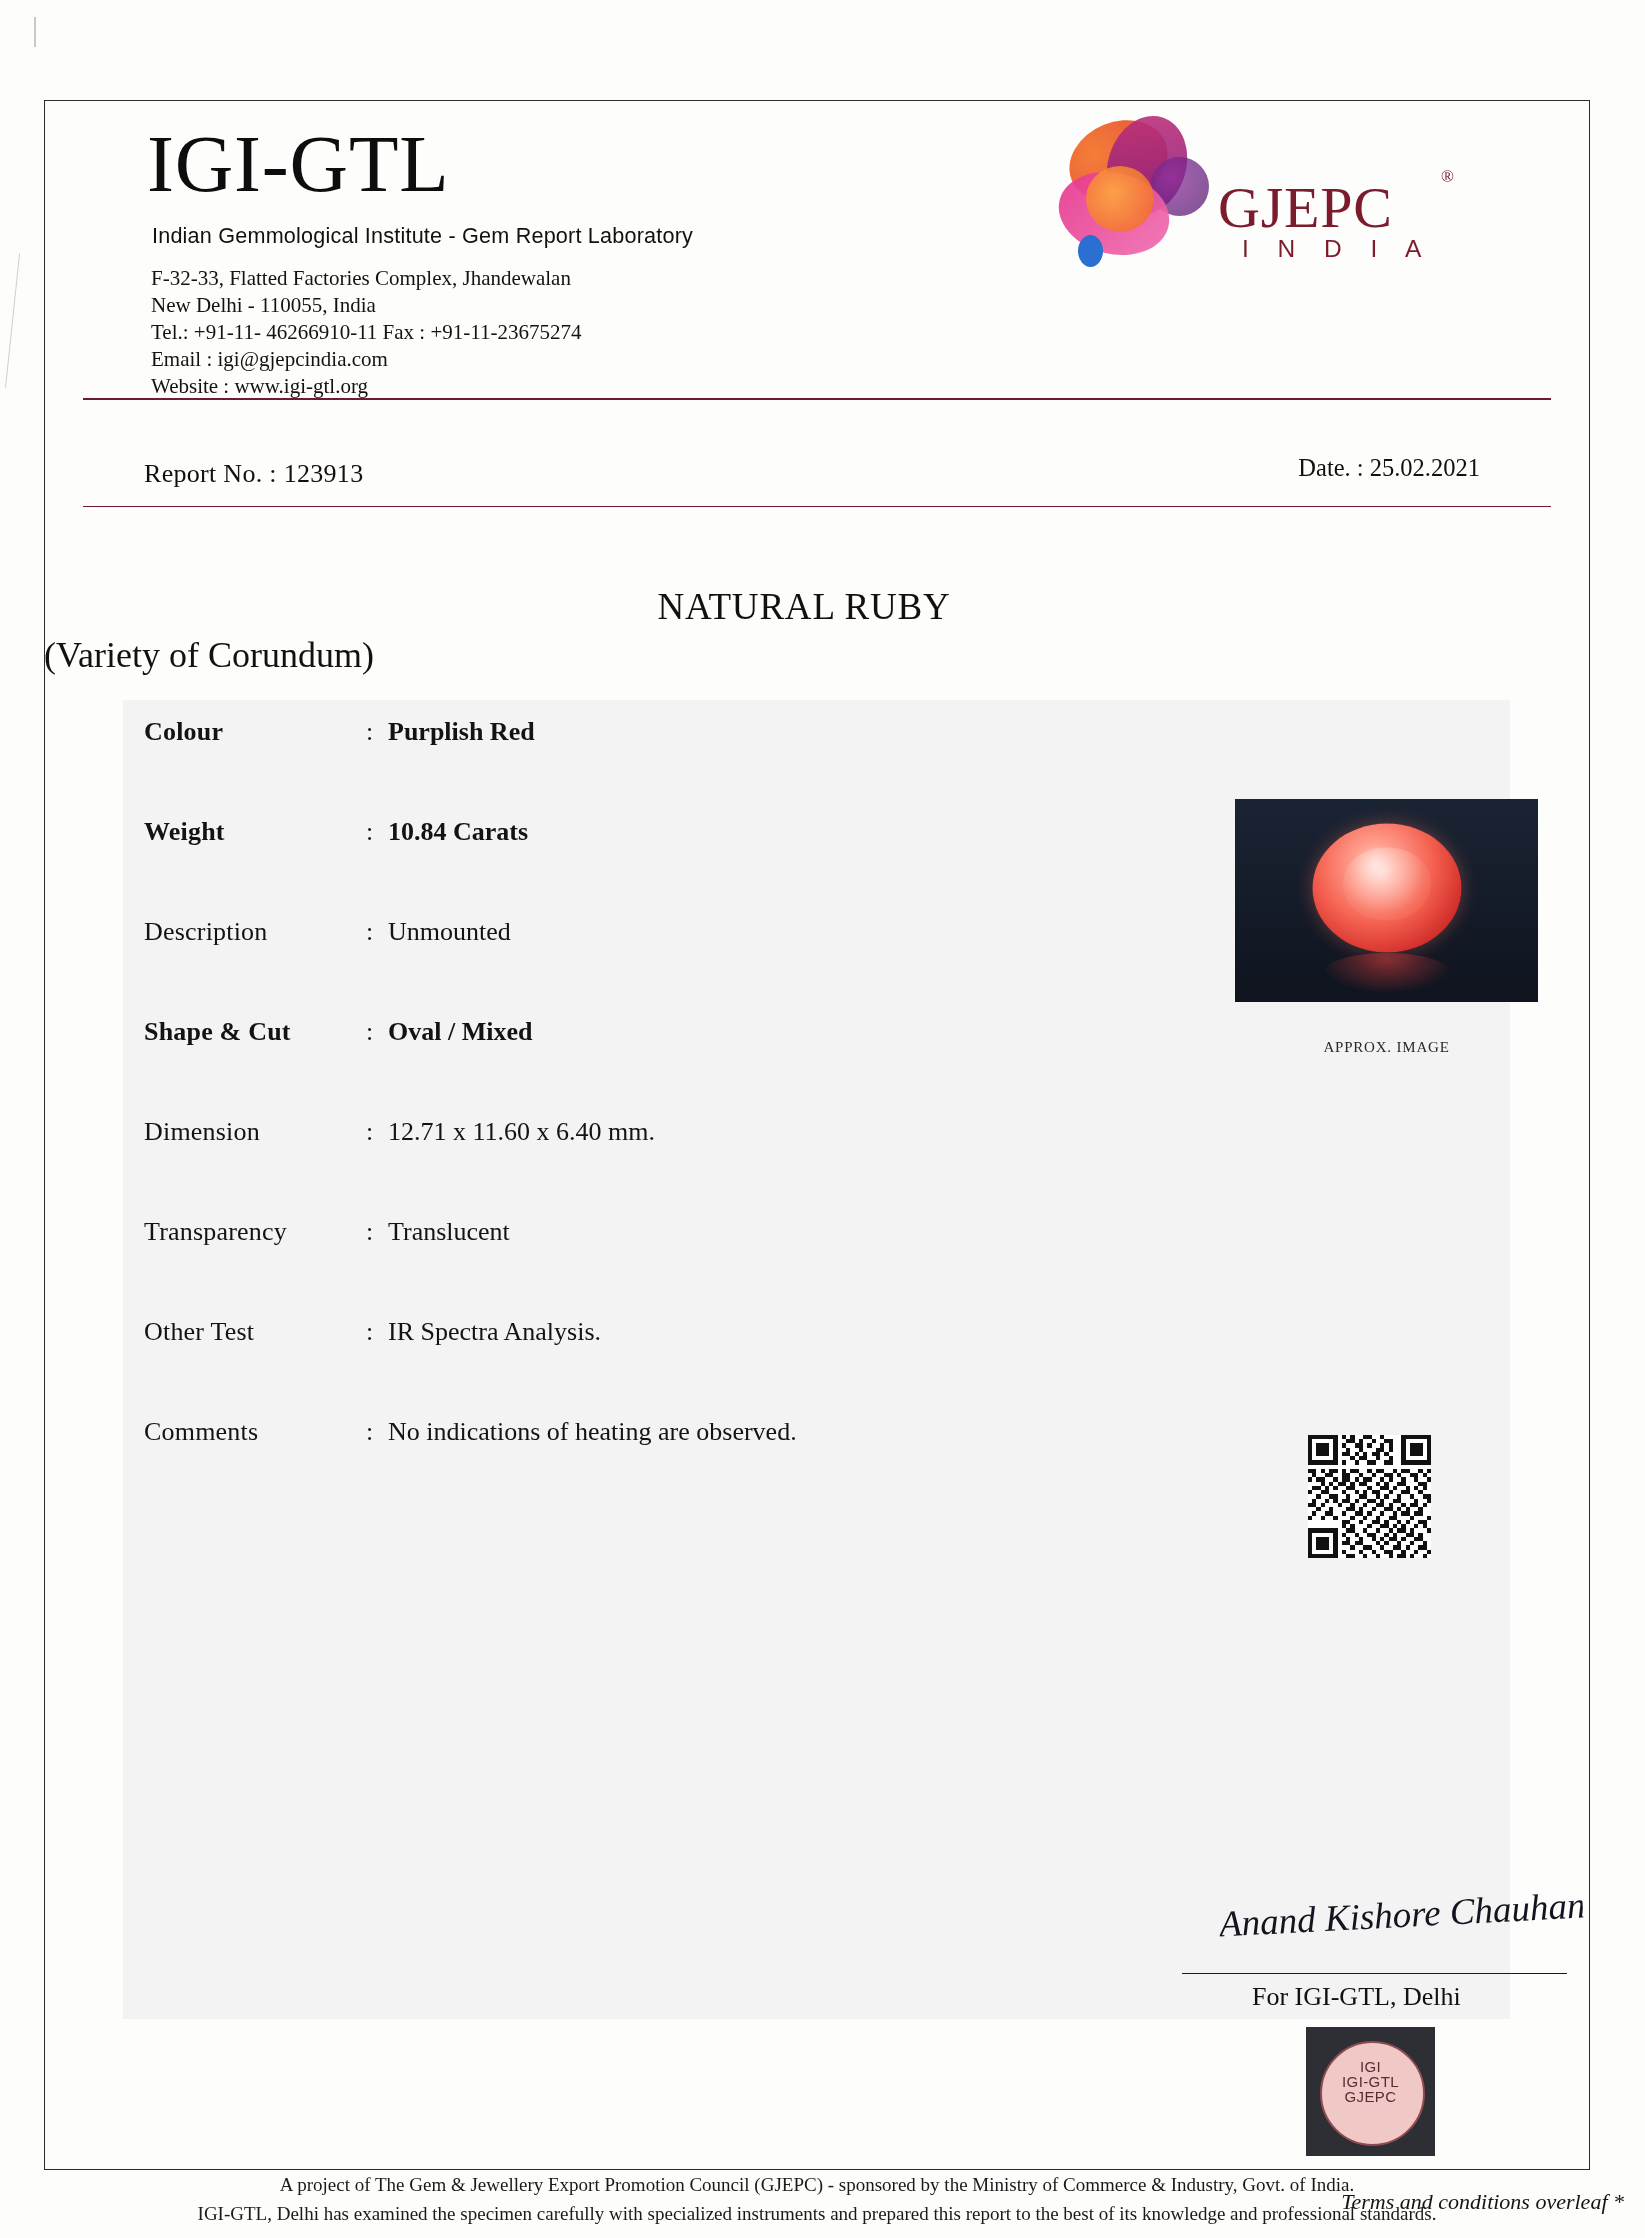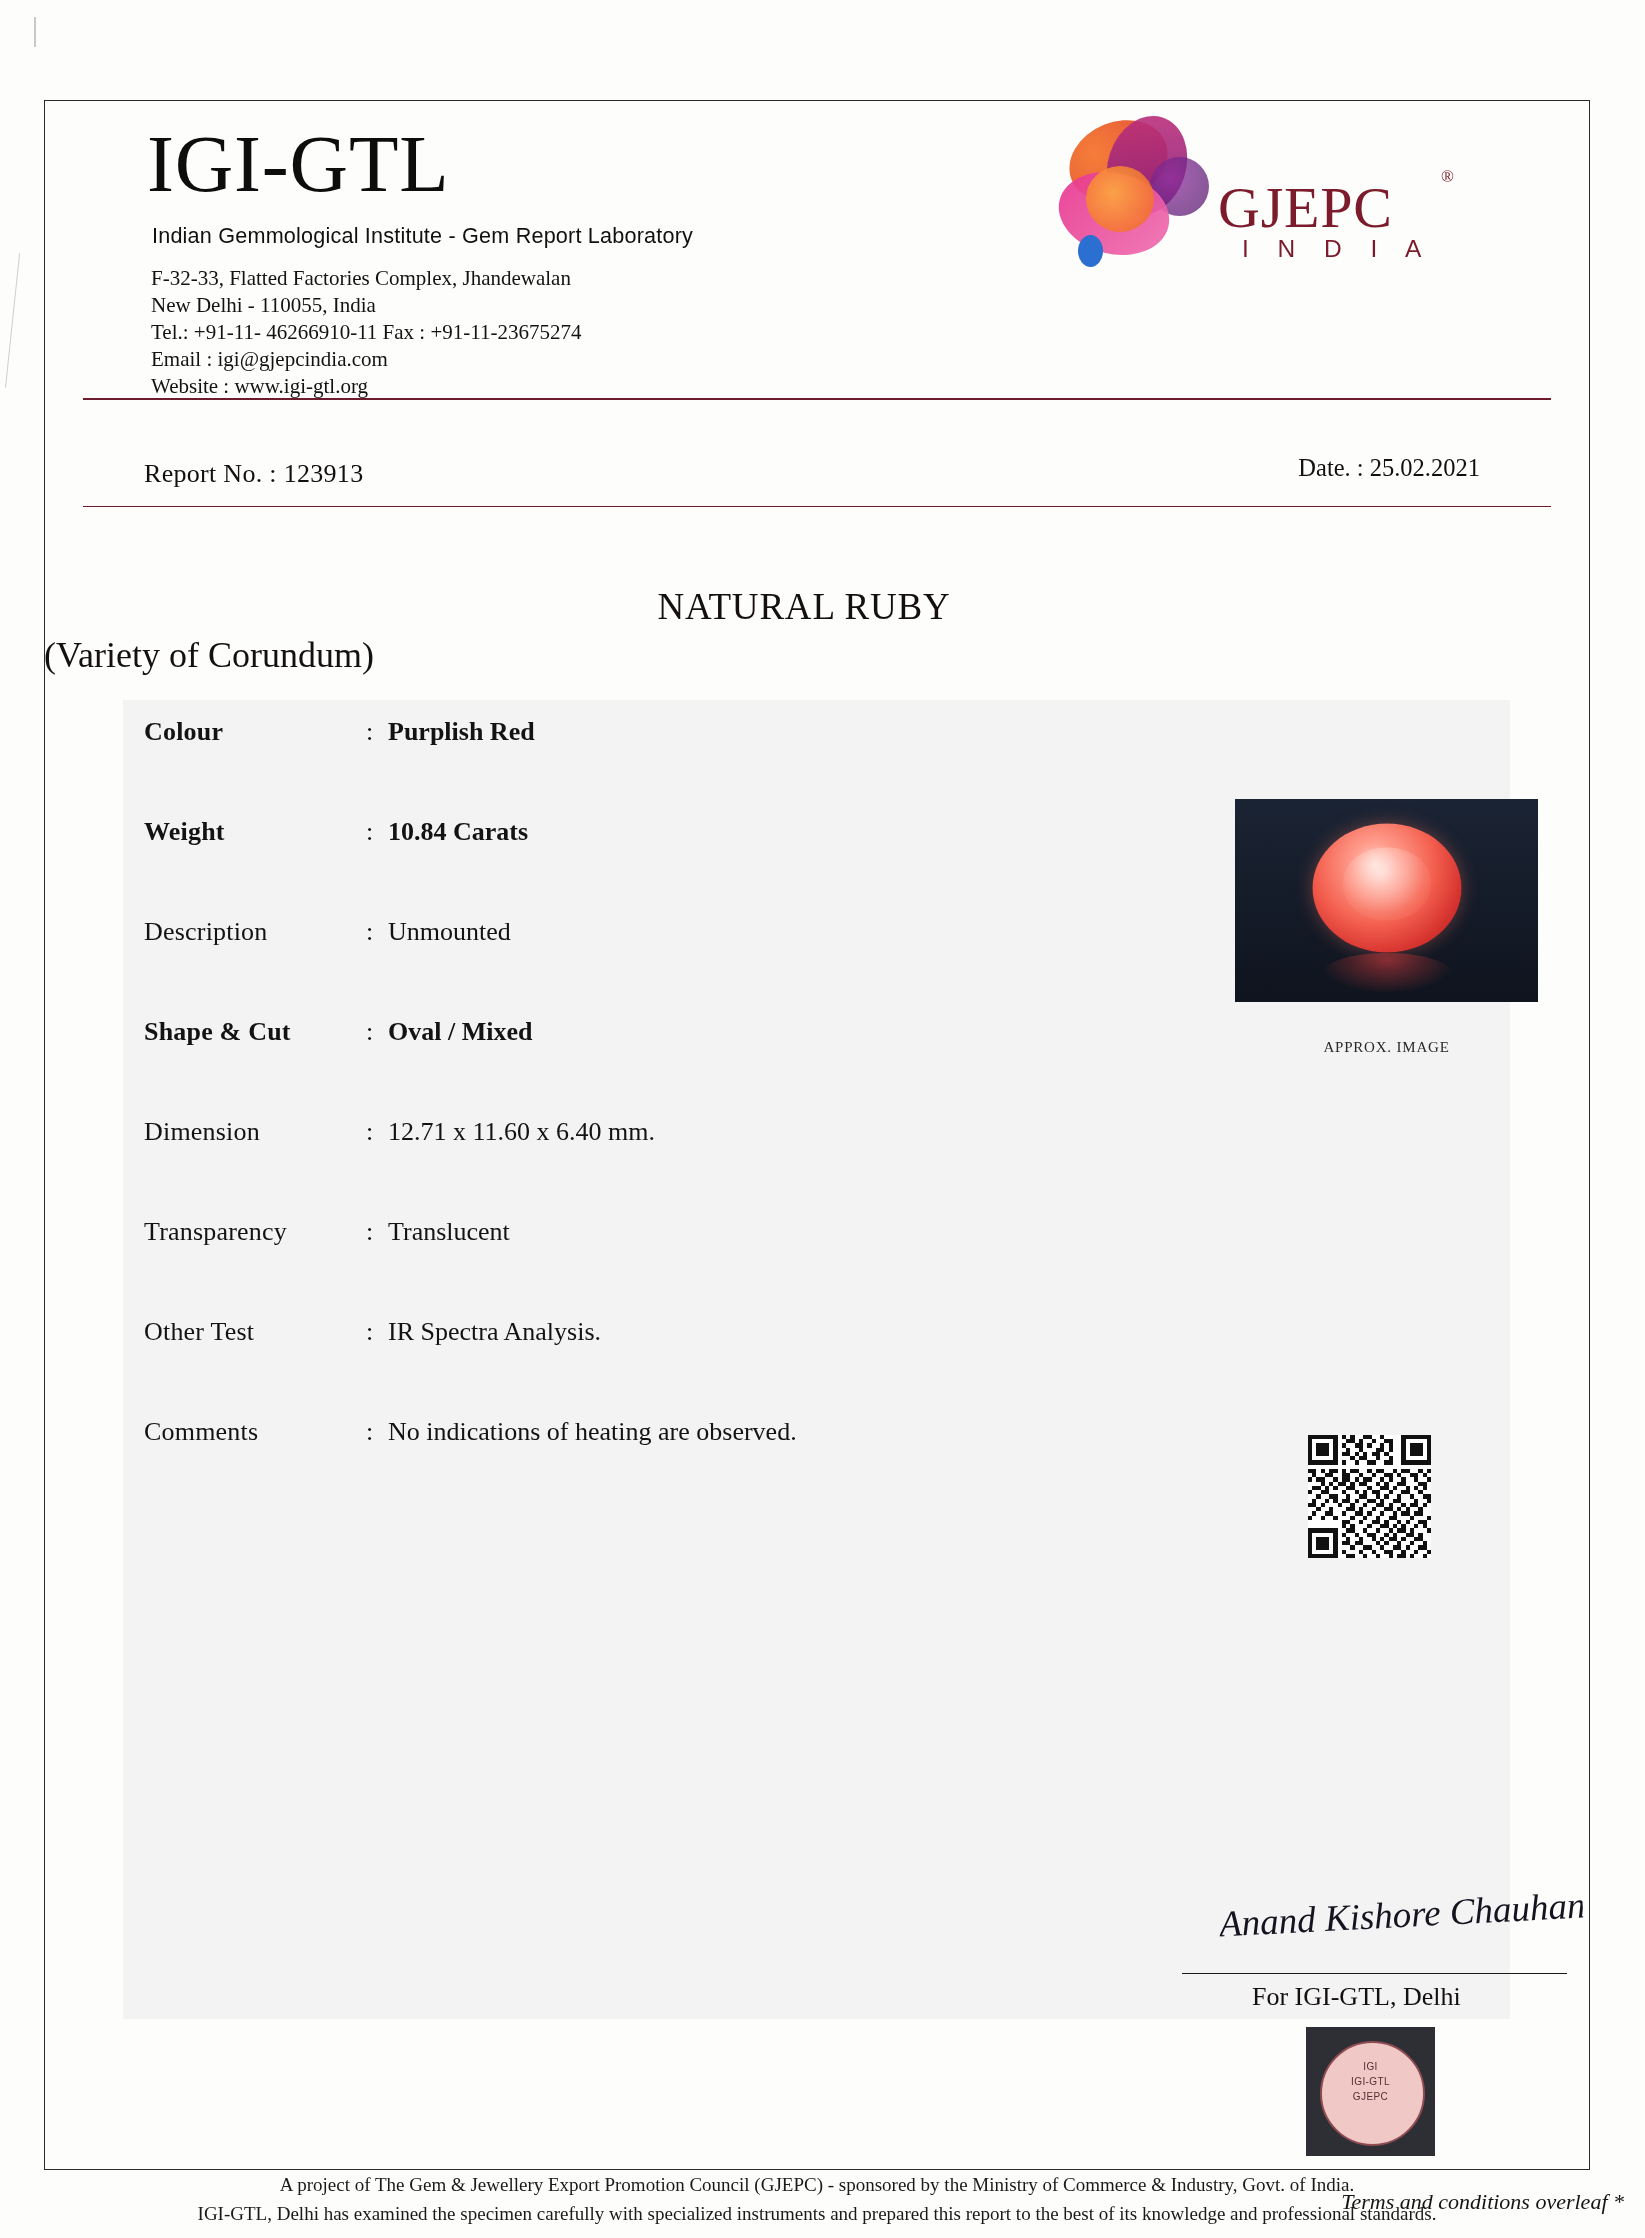--- a/index.html
+++ b/index.html
@@ -330,21 +330,21 @@
     width: 101px; height: 101px;
     border-radius: 50%;
     background: #f0c9c7;
     border: 2.5px solid #8e4b52;
   }
   .stamp-text {
     position: absolute;
     left: 0; top: 32px;
     width: 129px;
     text-align: center;
-    font-size: 10px;
+    font-size: 15px;
     line-height: 15px;
     color: #5b2b33;
     font-family: "Liberation Sans", sans-serif;
     letter-spacing: 0.4px;
   }
 
   
   .footer-line {
     position: absolute;
     left: 0;

